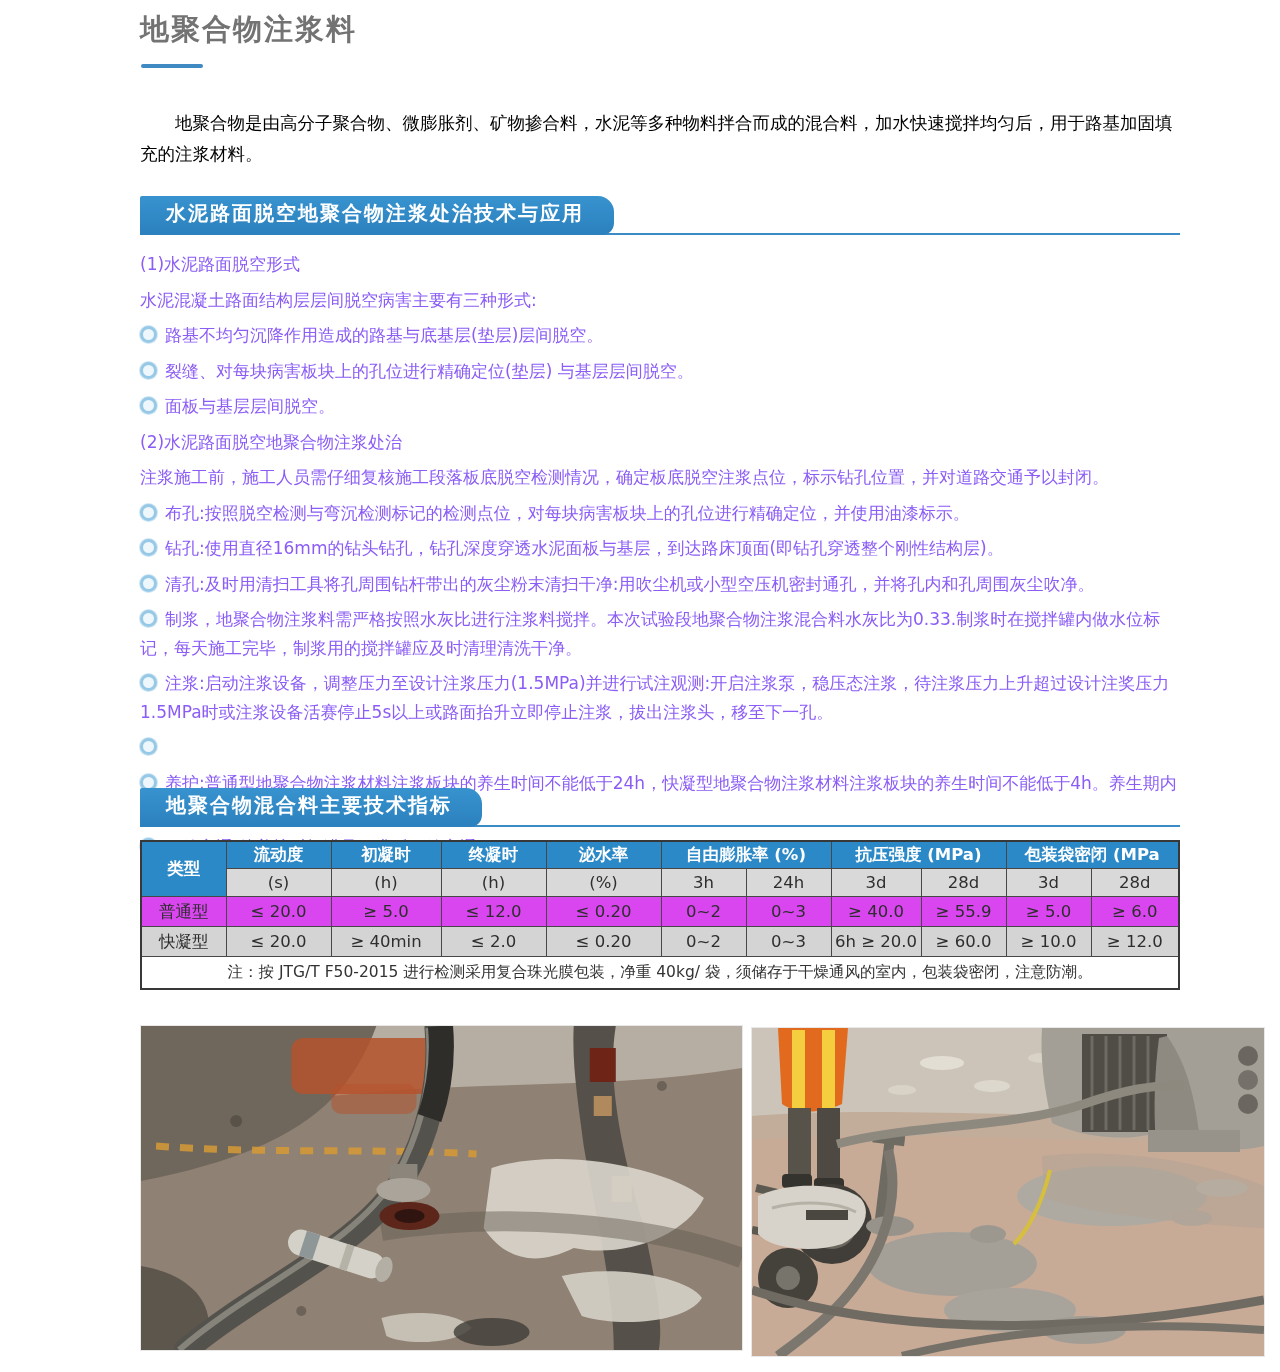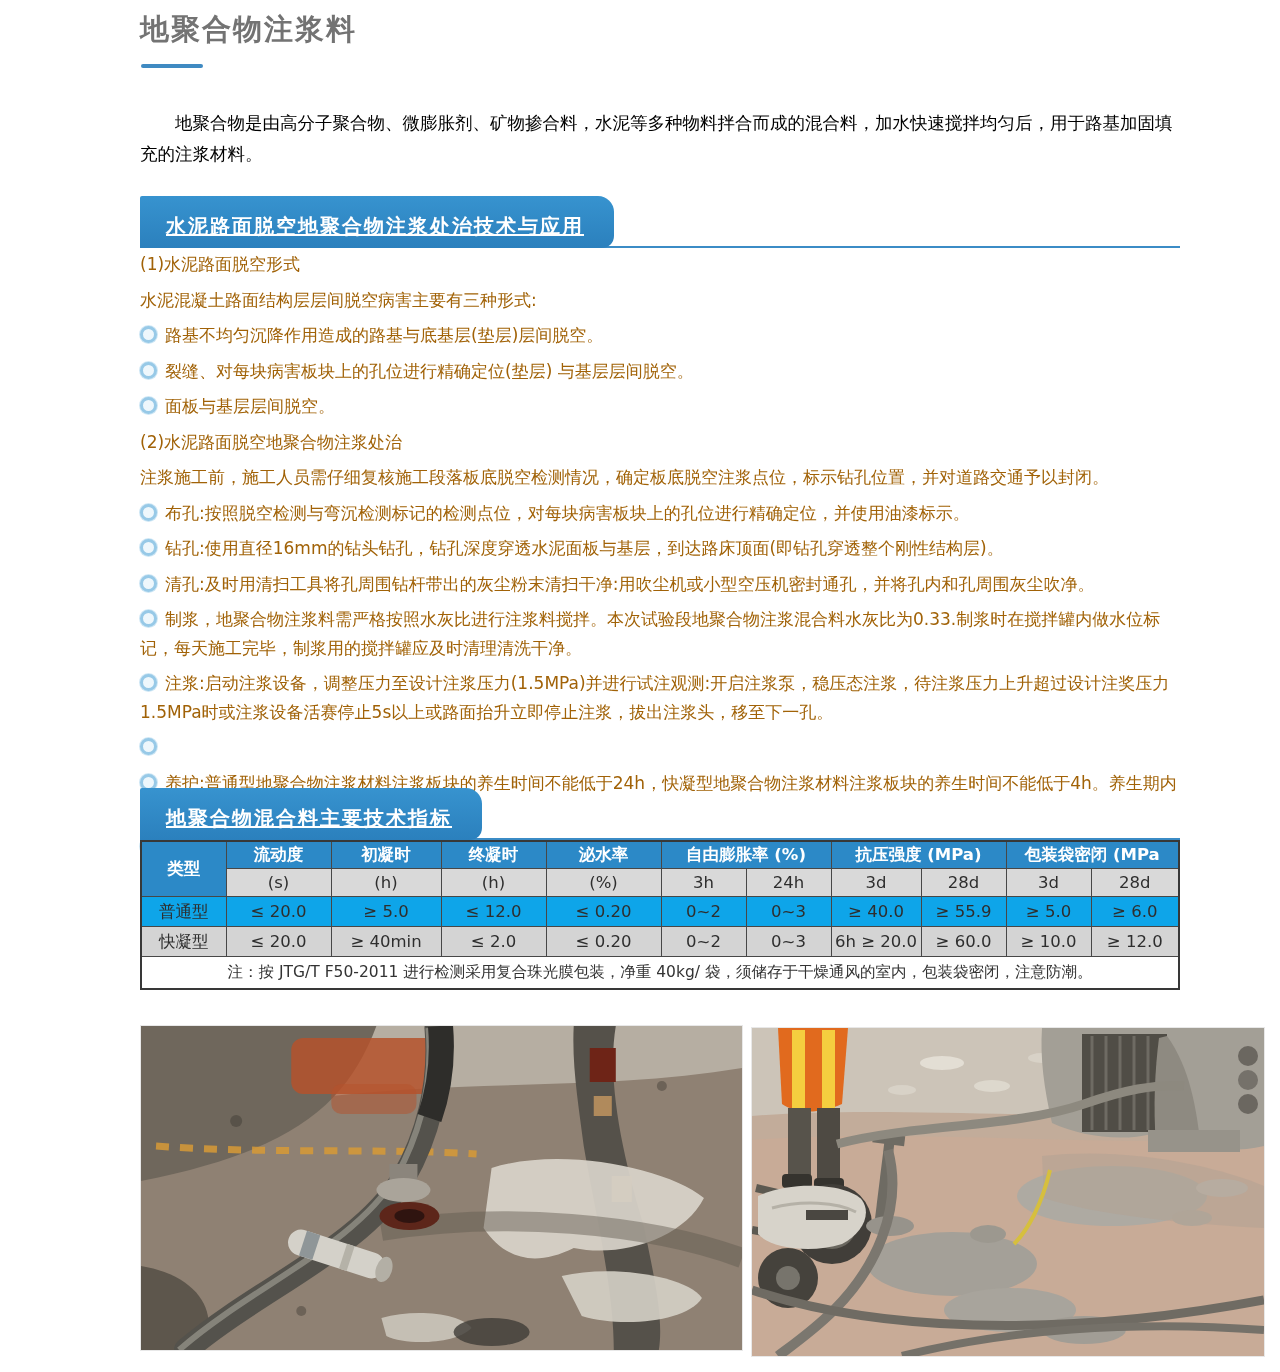--- a/index.html
+++ b/index.html
@@ -15,45 +15,45 @@
   .title-underline{left:141px;top:64px;width:62px;height:4px;background:#3f8ac2;border-radius:2px;}
 
   
   .intro{left:140px;top:108px;width:1042px;font-size:17.5px;line-height:31px;color:#000000;text-indent:2em;}
 
   
   .banner-wrap{left:140px;width:1040px;border-bottom:2.5px solid #3b8cc6;}
   .banner-wrap.b1{top:196px;}
   .banner-wrap.b2{top:788px;}
   .banner{
-    display:inline-block;padding:17px 30px 8px 26px;font-size:20px;font-weight:700;color:#ffffff;
+    display:inline-block;padding:4px 30px 8px 26px;font-size:20px;font-weight:700;color:#ffffff;
     letter-spacing:2px;background:linear-gradient(#3793cf,#2b80bd);
-    border-radius:2px 16px 12px 0;margin-bottom:-2.5px;text-decoration:underline;
-  }
-
-  
-  .content{left:140px;top:250px;width:1046px;font-size:17px;color:#a16207;}
+    border-radius:2px 16px 12px 0;margin-bottom:-2.5px;
+  }
+
+  
+  .content{left:140px;top:250px;width:1046px;font-size:17px;color:#8b5cf6;}
   .line{line-height:28.5px;margin-bottom:7px;}
   .ring{
     display:inline-block;width:11px;height:11px;border:3.5px solid #97c9e7;border-radius:50%;
     background:#eef7fc;margin-right:8px;vertical-align:-2px;box-shadow:0 0 0 1px #cfe7f5;
   }
 
   
   table.spec{
     left:140px;top:840px;width:1038px;border-collapse:collapse;table-layout:fixed;
     position:absolute;font-size:16.5px;color:#2e2e2e;
   }
   table.spec td{border:1.6px solid #474747;text-align:center;padding:2px 2px;vertical-align:middle;}
   table.spec{border:2px solid #383838;}
   td.hb{background:#2c89c7;color:#ffffff;font-weight:700;}
   tr.subrow{height:28px;}
   tr.subrow td{background:#d9d9d9;}
   tr.toprow{height:16px;}
-  tr.datarow{height:30px;background:#0ea5e9;}
+  tr.datarow{height:30px;background:#d946ef;}
   tr.datarow.gray td{background:#d4d4d4;}
   tr.noterow{height:32px;}
   tr.noterow td{font-size:15.5px;color:#333333;background:#ffffff;}
 
   
   .photo{overflow:hidden;background:#8f8173;border:1px solid #e8e8e8;}
   .photo svg{display:block;width:100%;height:100%;}
   .photo-left{left:140px;top:1025px;width:601px;height:324px;}
   .photo-right{left:751px;top:1027px;width:512px;height:328px;}
 </style>
@@ -148,21 +148,21 @@
       <td>≤ 2.0</td>
       <td>≤ 0.20</td>
       <td>0~2</td>
       <td>0~3</td>
       <td>6h ≥ 20.0</td>
       <td>≥ 60.0</td>
       <td>≥ 10.0</td>
       <td>≥ 12.0</td>
     </tr>
     <tr class="noterow">
-      <td colspan="11">注：按 JTG/T F50-2011 进行检测采用复合珠光膜包装，净重 40kg/ 袋，须储存于干燥通风的室内，包装袋密闭，注意防潮。</td>
+      <td colspan="11">注：按 JTG/T F50-2015 进行检测采用复合珠光膜包装，净重 40kg/ 袋，须储存于干燥通风的室内，包装袋密闭，注意防潮。</td>
     </tr>
   </tbody>
 </table>
 
 <div class="abs photo photo-left">
   <svg viewBox="0 0 600 324" preserveAspectRatio="none">
     <rect width="600" height="324" fill="#8f8173"></rect>
     <path d="M0,0 L600,0 L600,42 C460,66 310,52 160,74 L0,58 Z" fill="#b6aea2"></path>
     <path d="M0,0 H235 C205,80 150,125 0,155 Z" fill="#6f675c"></path>
     <path d="M0,240 C60,250 80,290 60,324 L0,324 Z" fill="#5d564c"></path>

